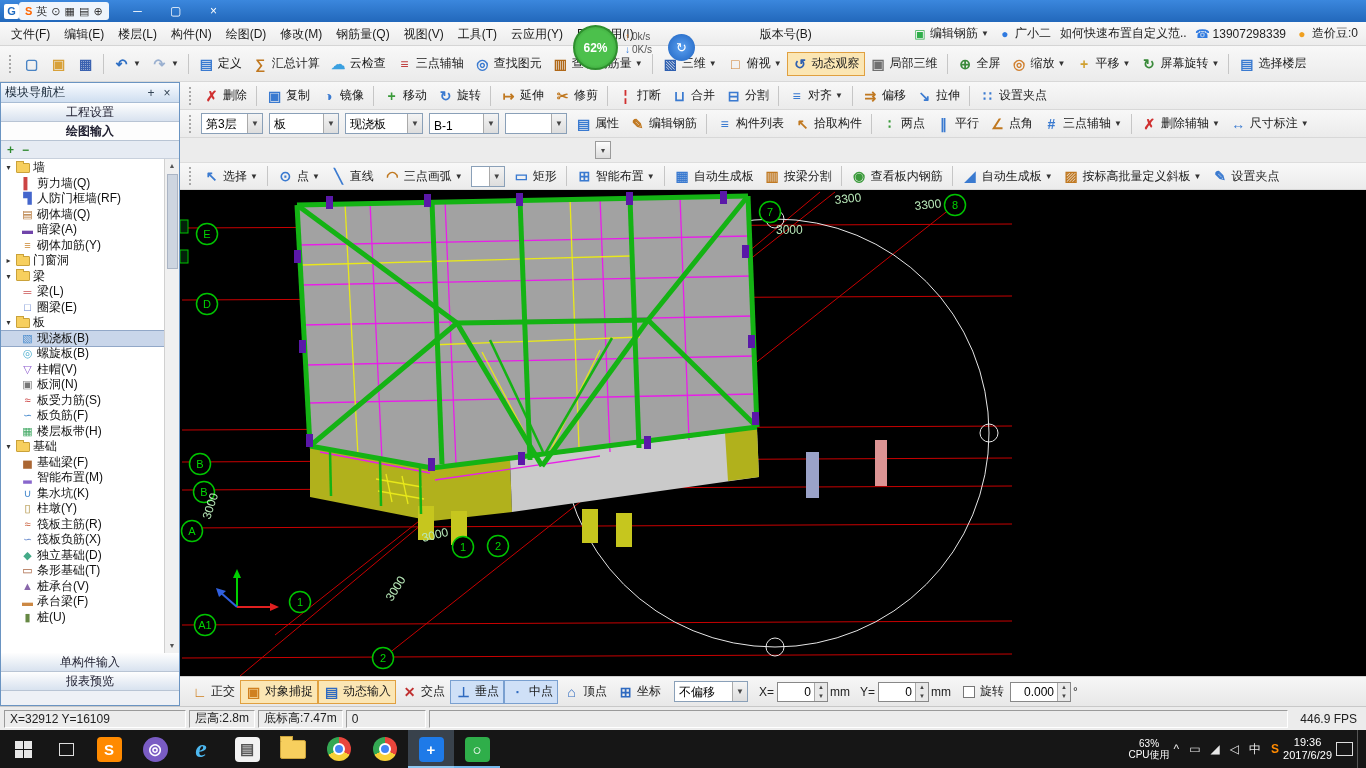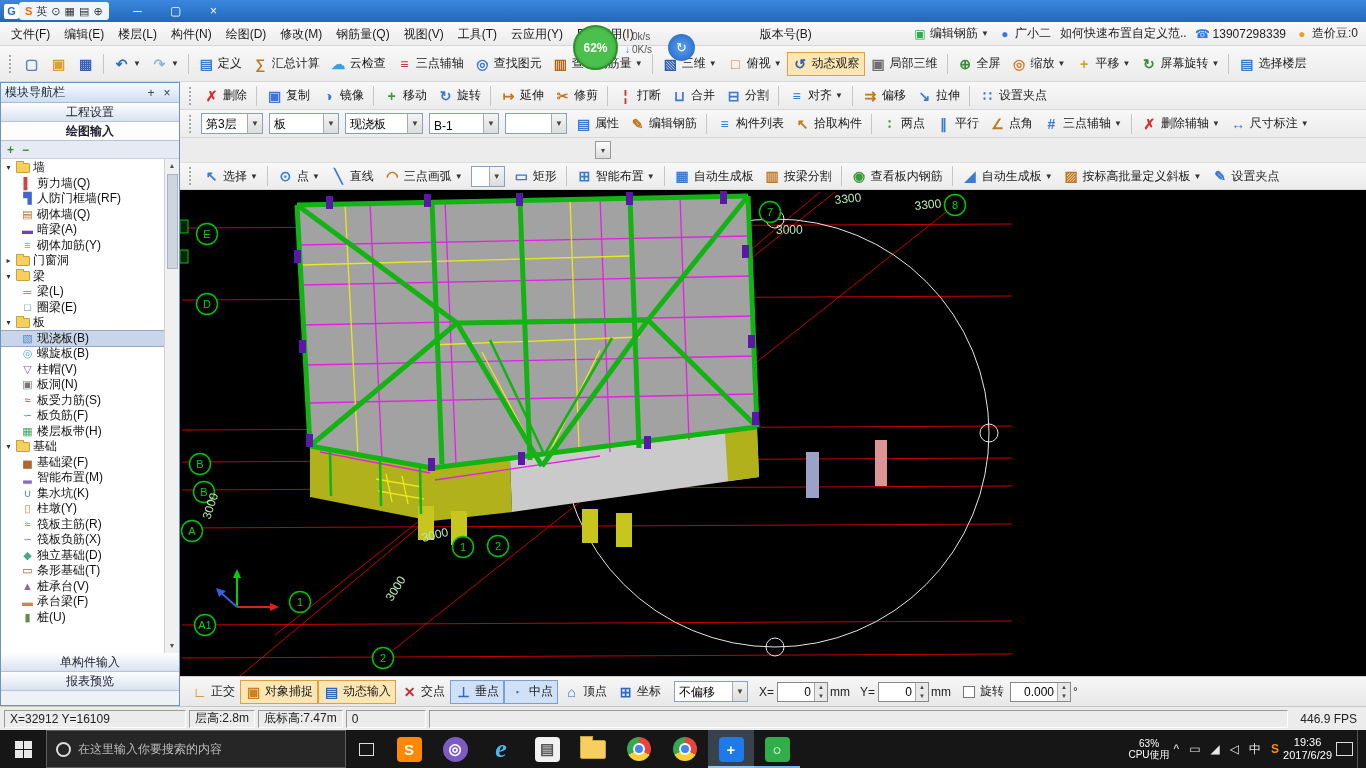--- a/index.html
+++ b/index.html
@@ -871,24 +871,20 @@
 
   <div id="taskbar">
     <div class="tb-start">
       <span class="winlogo">
           <span></span>
           <span></span>
           <span></span>
           <span></span>
         </span>
     </div>
-    <div class="tb-search">
-      <span class="cortana"></span>
-      <span>在这里输入你要搜索的内容</span>
-    </div>
     <div class="tb-taskview">
         <span class="tv-icon"></span>
       </div>
     <div id="tb-apps" style="display:flex">
         <div class="tb-app">
           <span class="app-glyph" style="background:#ff8a00;color:#fff">S</span>
         </div>
         <div class="tb-app">
           <span class="app-glyph round" style="background:#7a5cc4;color:#fff">◎</span>
         </div>

